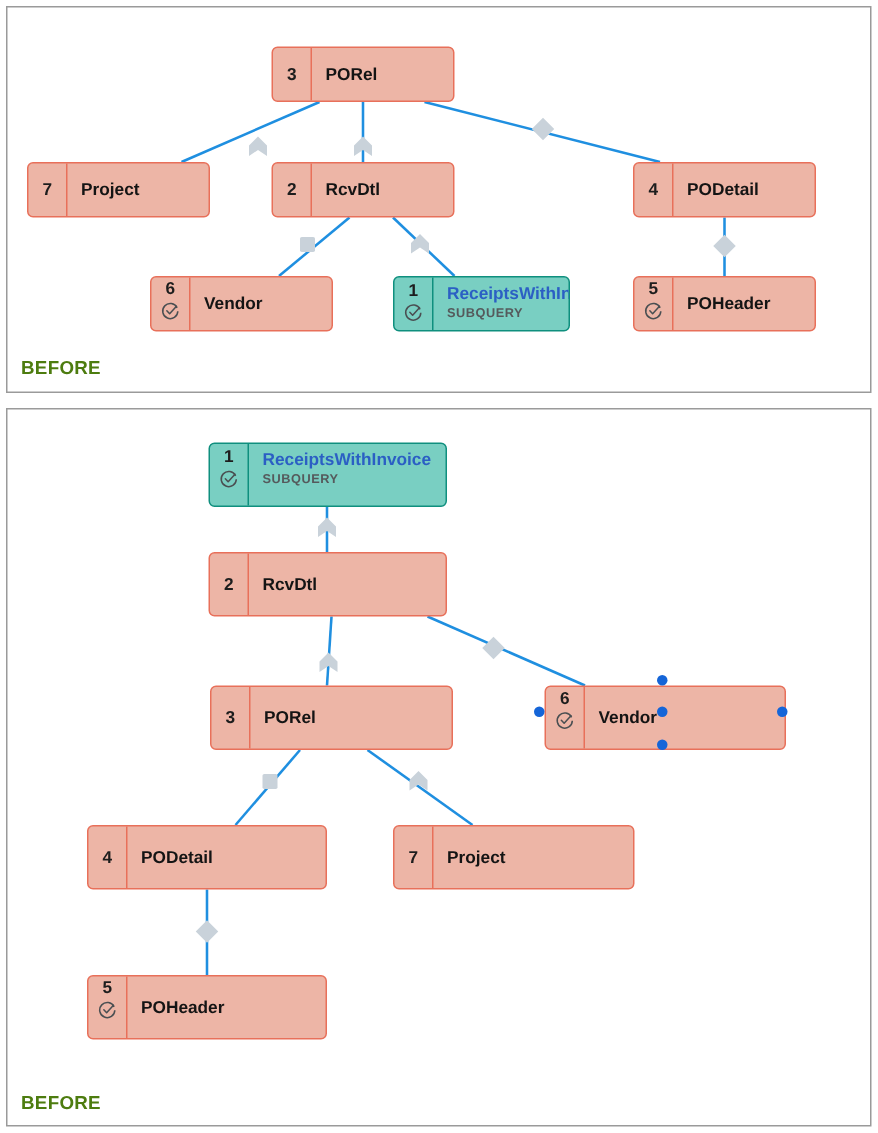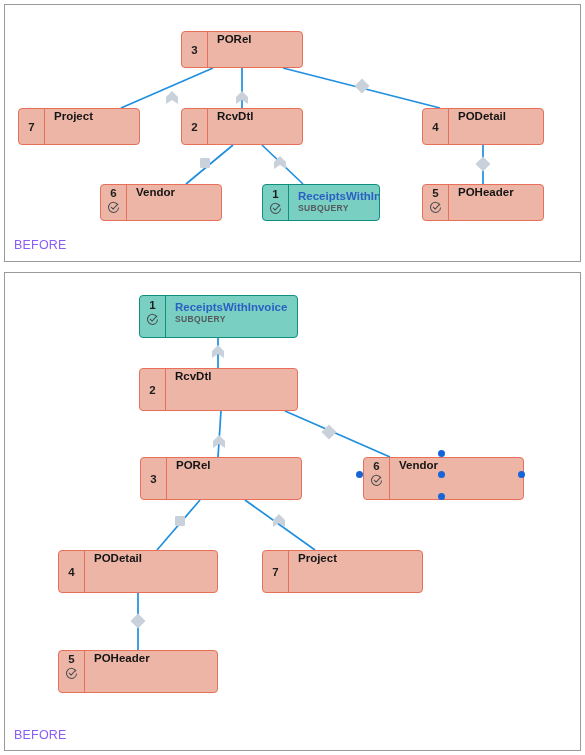--- a/index.html
+++ b/index.html
@@ -41,23 +41,24 @@
     left: 0;
     top: 0;
     width: 100%;
     height: 100%;
     overflow: hidden;
   }
   .panel-label {
     position: absolute;
     left: 9px;
     font-size: 12.5px;
-    color: #8b5cf6;
+    color: #4d7c0f;
     letter-spacing: 0.2px;
     white-space: nowrap;
+    font-weight: bold;
   }
   #label-before { bottom: 9px; }
   #label-after  { bottom: 8px; }
 
   
   .node {
     position: absolute;
     box-sizing: border-box;
     border: 1.6px solid #e8705a;
     border-radius: 4px;
@@ -87,20 +88,21 @@
   .node .chk {
     margin-top: 1px;
     width: 13px;
     height: 13px;
     display: block;
   }
   .node .body {
     flex: 1 1 auto;
     display: flex;
     flex-direction: column;
+    justify-content: center;
     padding-left: 9px;
     min-width: 0;
   }
   .node .title {
     font-size: 11.5px;
     font-weight: bold;
     color: #141414;
     line-height: 14px;
     white-space: nowrap;
     overflow: hidden;

